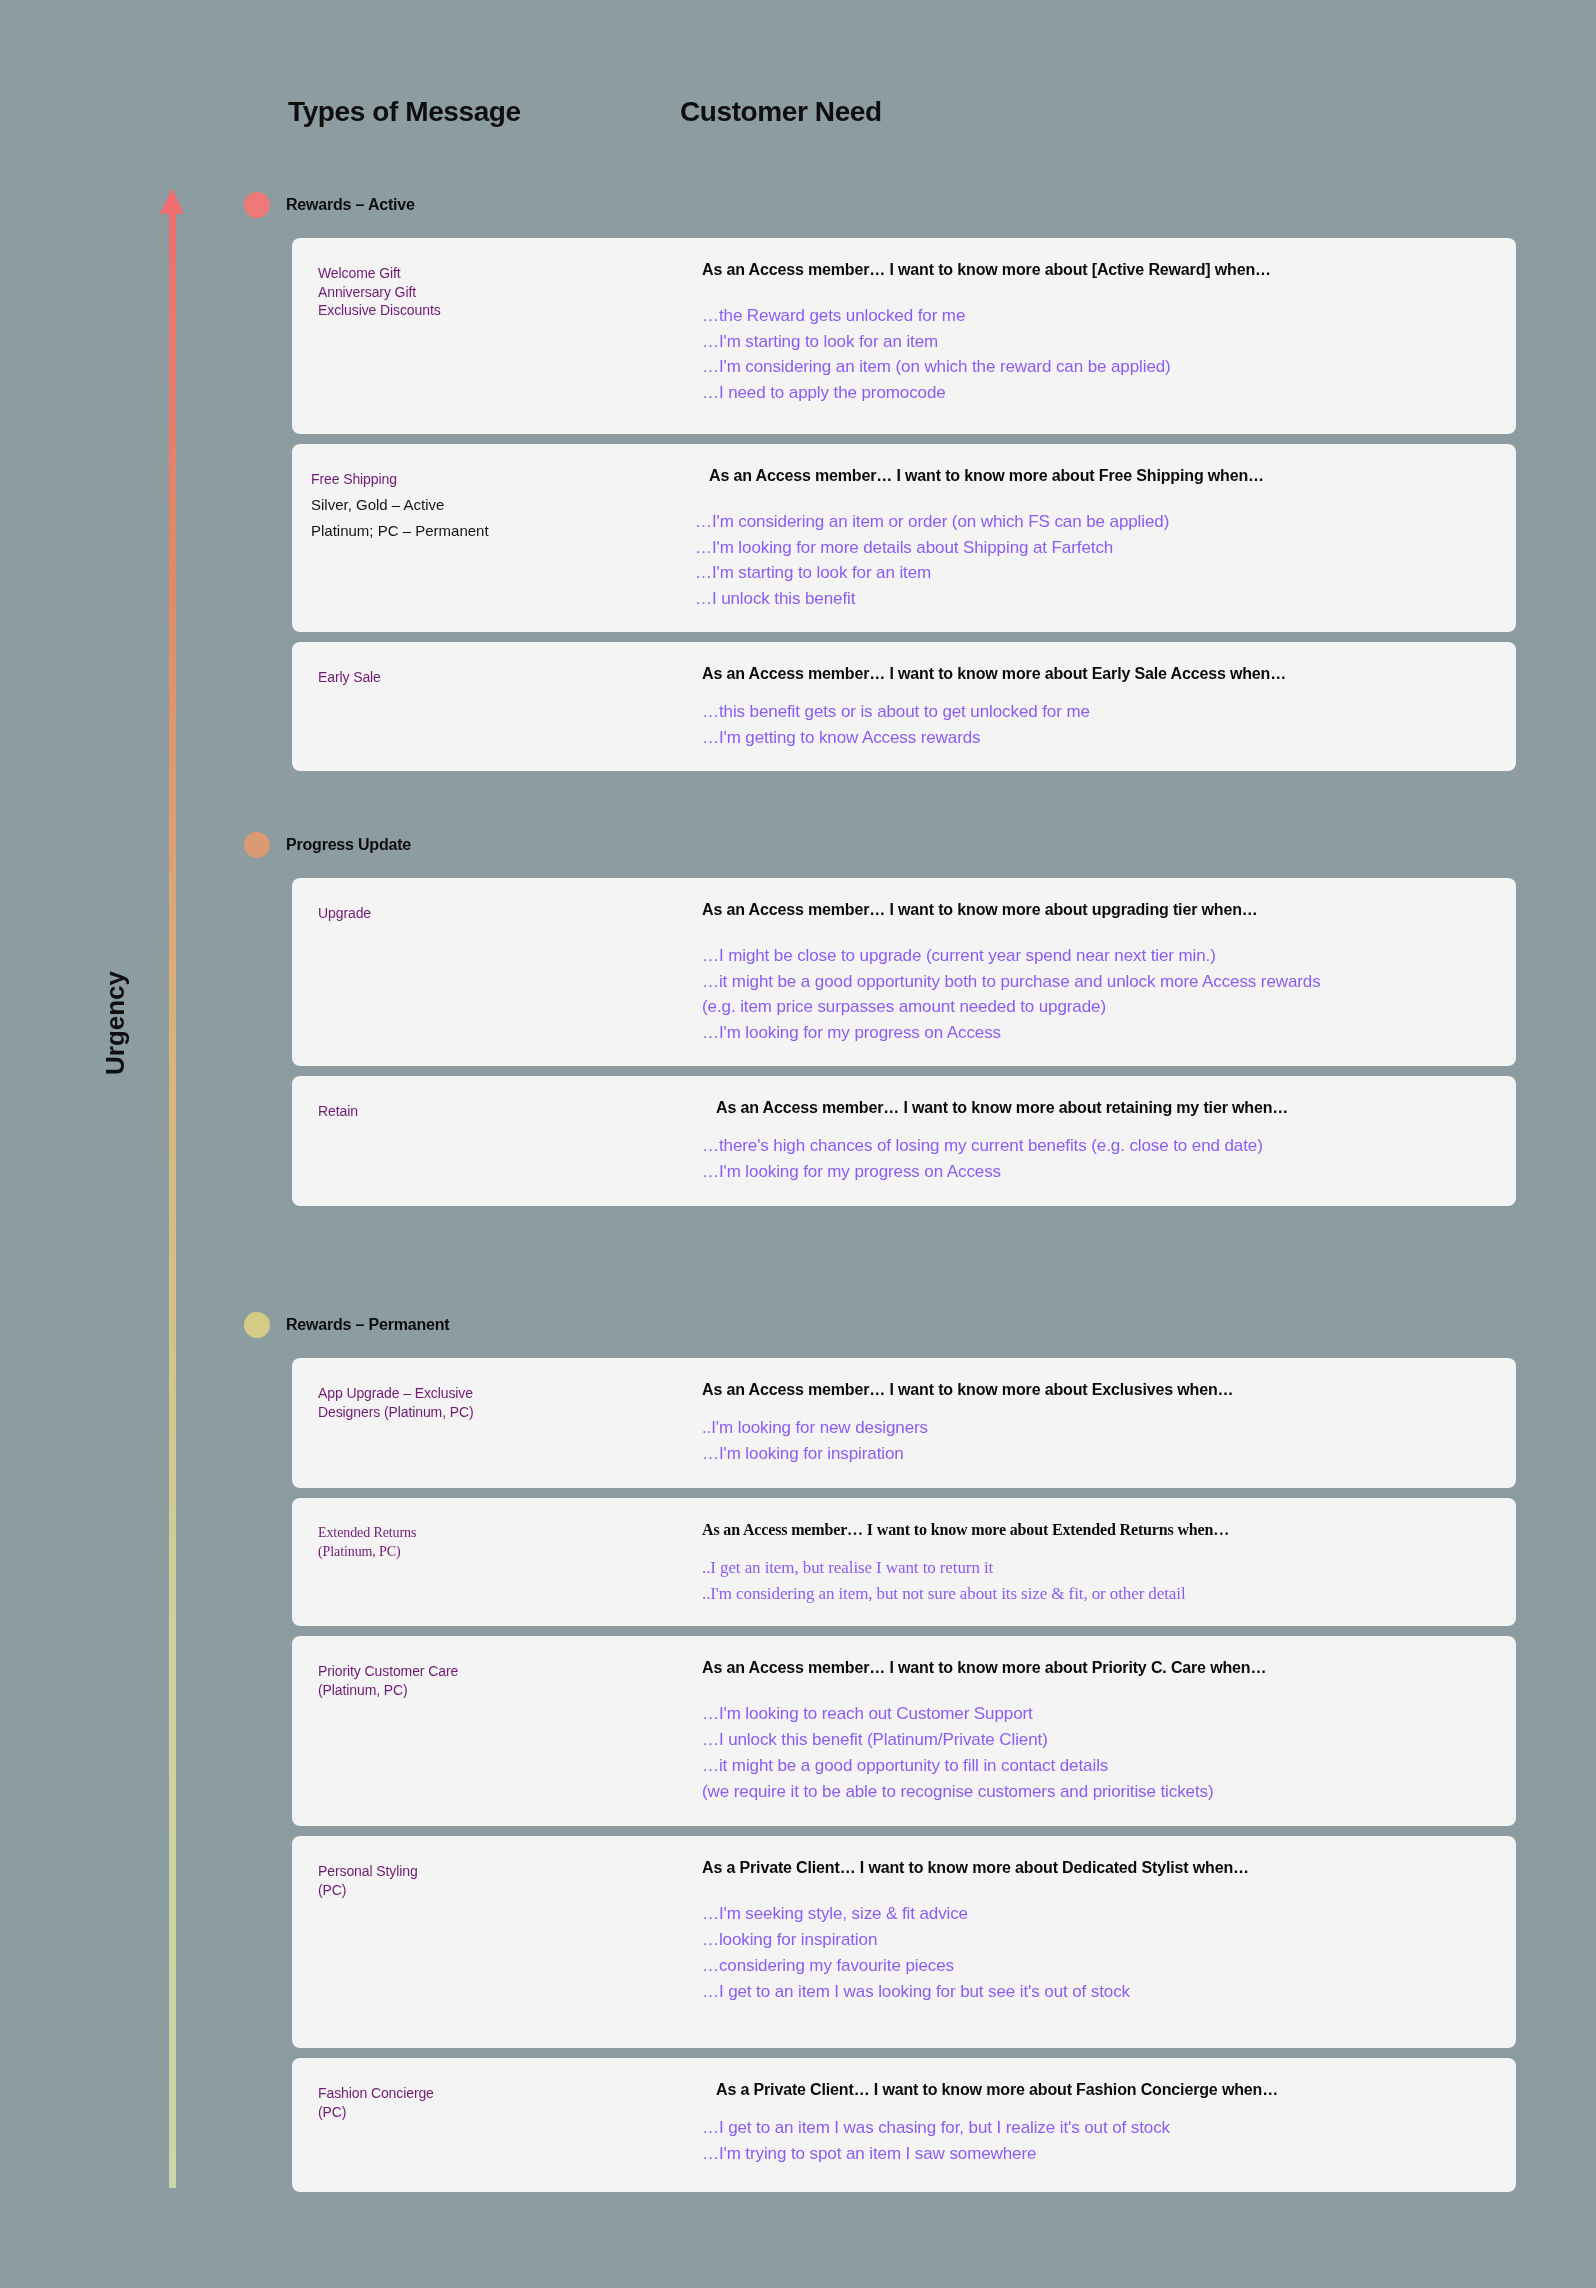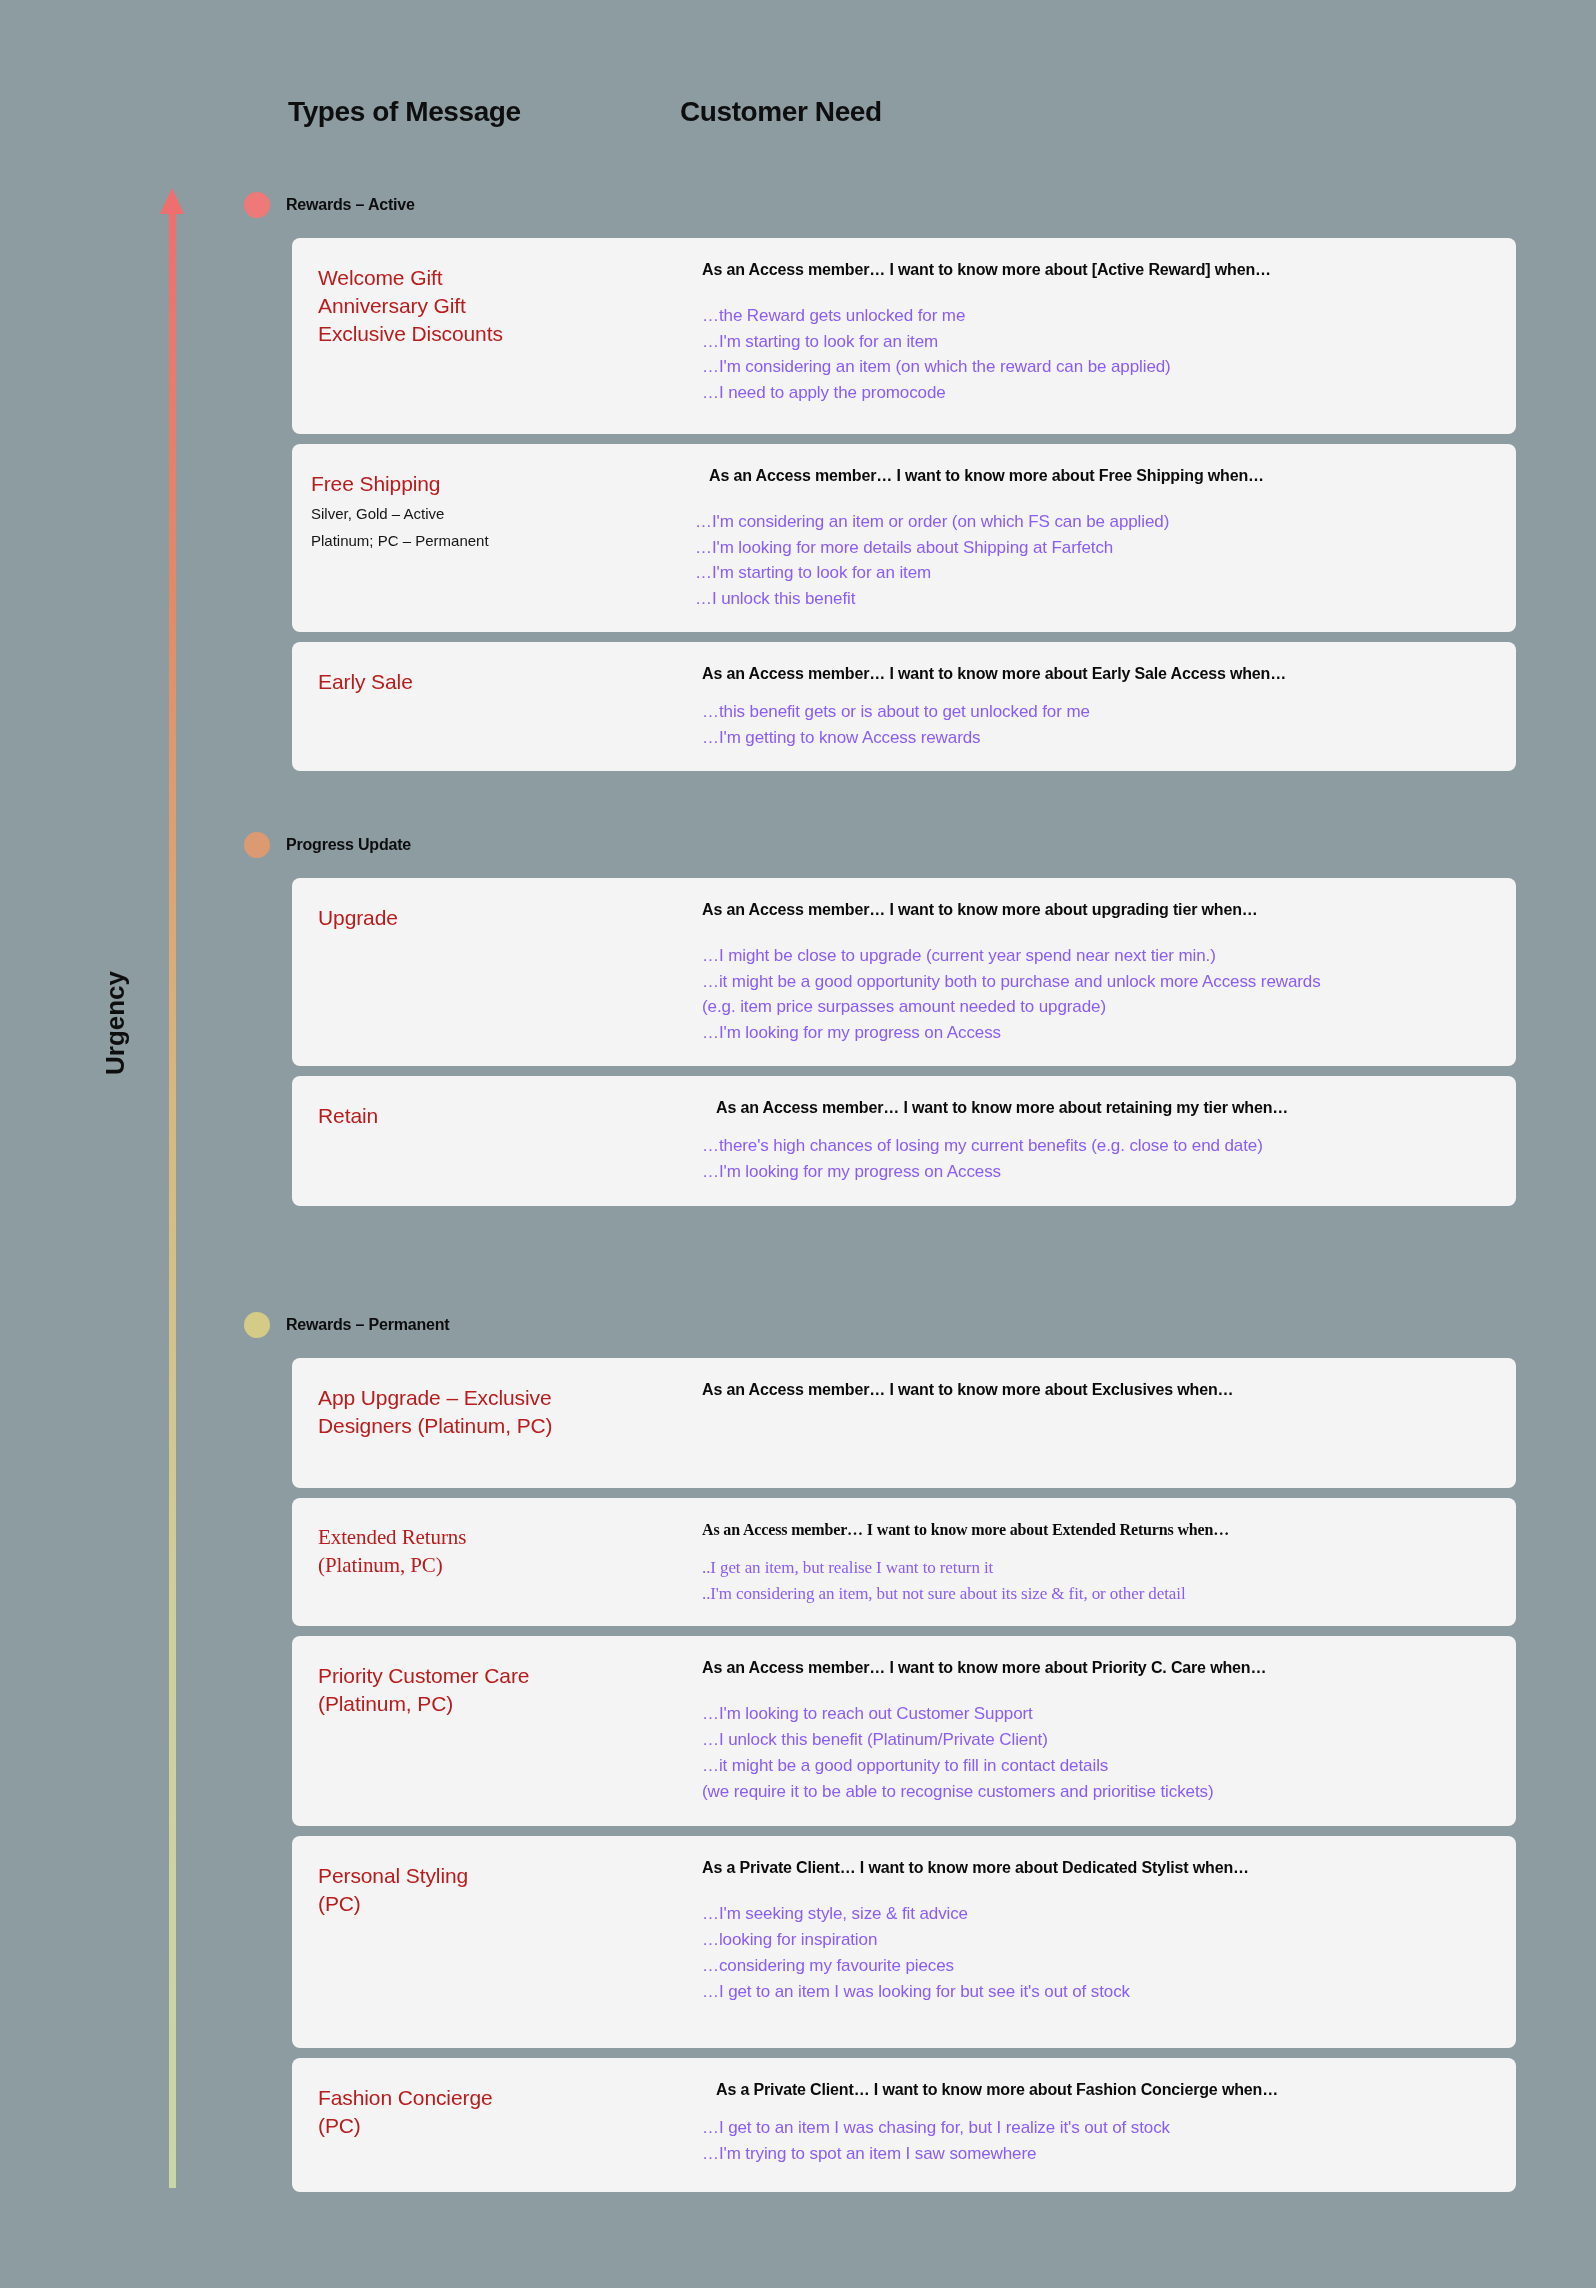--- a/index.html
+++ b/index.html
@@ -115,23 +115,23 @@
     padding: 22px 26px 20px 26px;
     display: flex;
     margin-bottom: 10px;
   }
   .card-left {
     width: 378px;
     flex: 0 0 378px;
     padding-top: 4px;
   }
   .card-title {
-    font-size: 21px;
+    font-size: 14px;
     line-height: 1.33;
-    color: #b91c1c;
+    color: #701a75;
     letter-spacing: -0.1px;
   }
   .card-sub {
     font-size: 15px;
     line-height: 1.45;
     color: #151515;
     margin-top: 5px;
   }
   .card-right {
     flex: 1 1 auto;
@@ -263,20 +263,24 @@
         <div class="group-title">Rewards – Permanent</div>
       </div>
       <div class="cards">
         <div class="card" style="min-height: 130px;">
           <div class="card-left">
             <div class="card-title">App Upgrade – Exclusive</div>
             <div class="card-title">Designers (Platinum, PC)</div>
           </div>
           <div class="card-right">
             <div class="card-q">As an Access member… I want to know more about Exclusives when…</div>
+            <div class="card-bullets tight">
+              <div class="bullet">..I'm looking for new designers</div>
+              <div class="bullet">…I'm looking for inspiration</div>
+            </div>
           </div>
         </div>
         <div class="card" style="min-height: 114px; font-family: Liberation Serif, serif;">
           <div class="card-left">
             <div class="card-title">Extended Returns</div>
             <div class="card-title">(Platinum, PC)</div>
           </div>
           <div class="card-right">
             <div class="card-q">As an Access member… I want to know more about Extended Returns when…</div>
             <div class="card-bullets tight">

